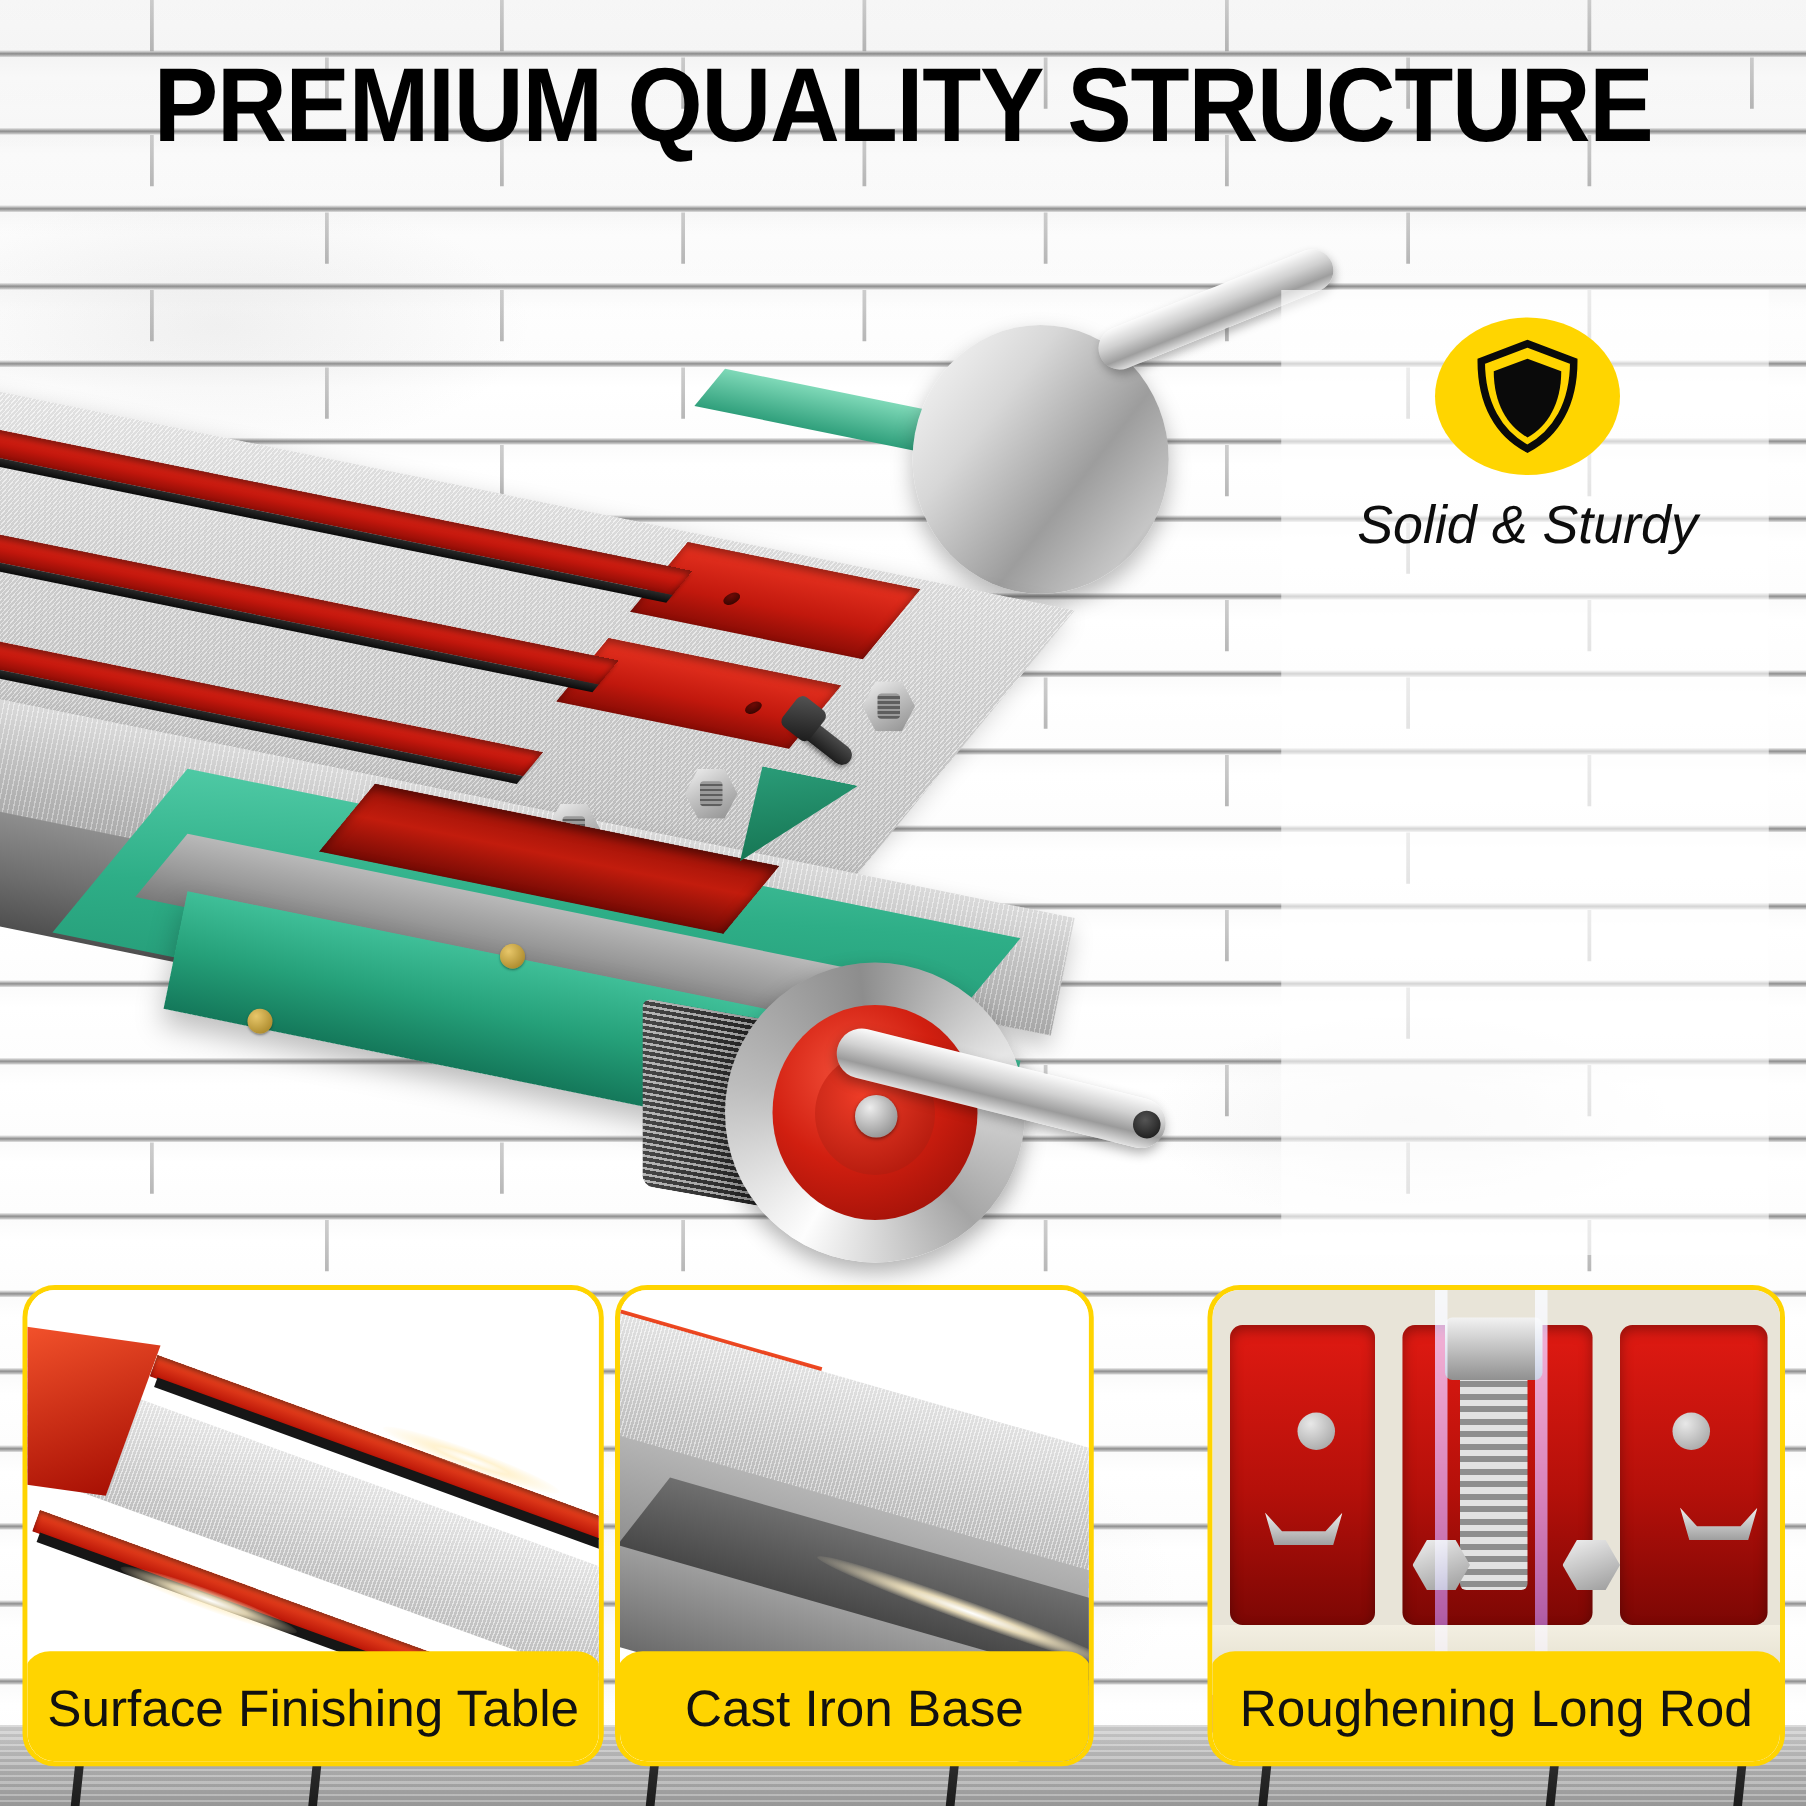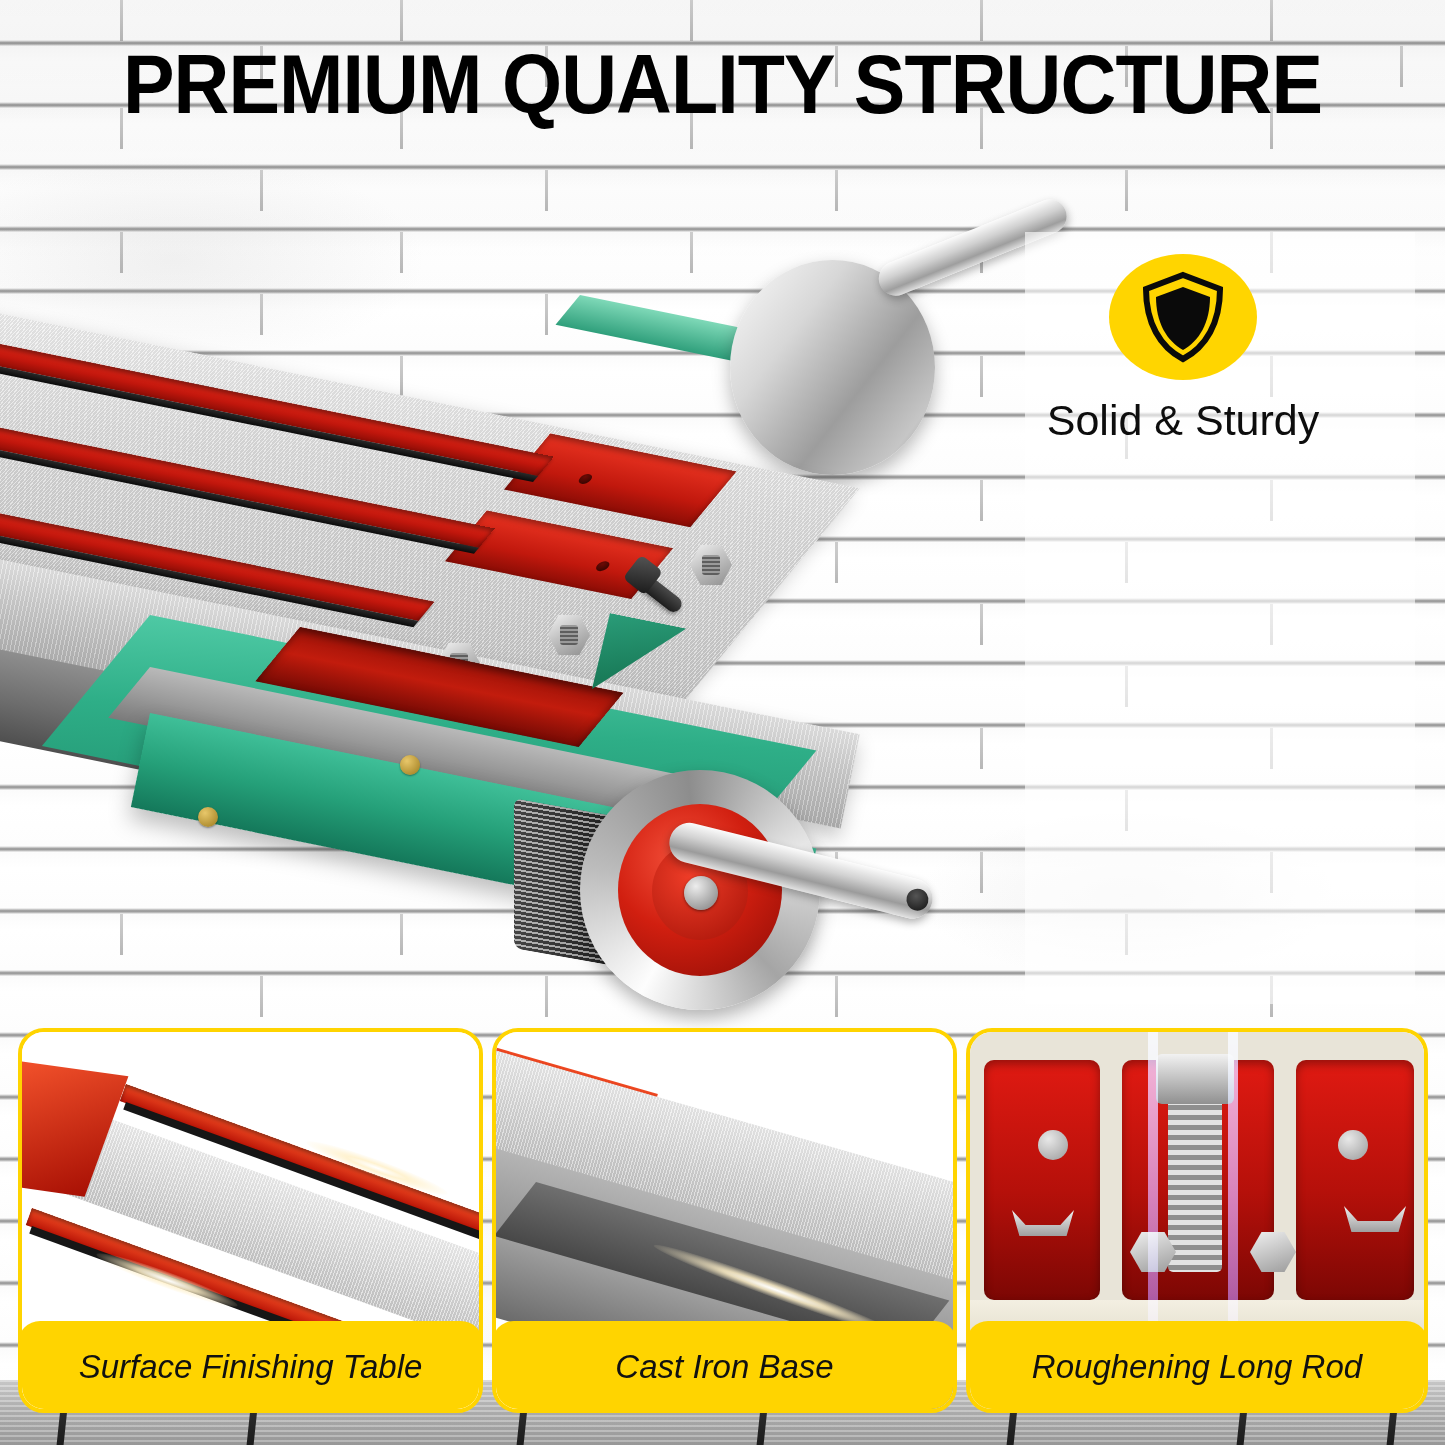--- a/index.html
+++ b/index.html
@@ -62,23 +62,23 @@
     font-size:41px; color:#111; white-space:nowrap;
     transform:scaleX(0.95);
   }
 
   
   .feature-panel {
     position:absolute; left:1025px; top:232px; width:390px; height:772px;
     background:rgba(255,255,255,0.62);
   }
   .feature-list {
-    position:absolute; left:988px; top:232px; width:390px; height:772px;
+    position:absolute; left:1027px; top:232px; width:390px; height:772px;
     display:flex; flex-direction:column; 
-    justify-content:space-between; padding:22px 0 10px 0;
+    justify-content:space-between; padding:22px 0 10px 0;font-style:italic;
   }
   .feature { display:flex; flex-direction:column; align-items:center; }
   .badge {
     width:148px; height:126px; border-radius:50%;
     background:#FFD500; display:flex; align-items:center; justify-content:center;
   }
   .badge svg { display:block; }
   .feature-label {
     margin-top:16px; font-size:43px; color:#0d0d0d; white-space:nowrap;
   }
@@ -245,21 +245,21 @@
   .thumb {
     position:absolute; top:1028px; height:385px; border:4px solid #FFD400;
     border-radius:26px; background:#ffffff; overflow:hidden;
   }
   .thumb-inner { position:absolute; inset:0; }
   .thumb-caption {
     position:absolute; left:-4px; bottom:-4px; width:calc(100% + 8px); height:92px;
     background:#FFD400; border-radius:22px;
     display:flex; align-items:center; justify-content:center;
   }
-  .thumb-caption span { font-size:33px; color:#111; white-space:nowrap;font-style:italic; }
+  .thumb-caption span { font-size:41px; color:#111; white-space:nowrap; }
 
   
   .t1-bg { position:absolute; inset:0; background:#ffffff; }
   .t1-plate {
     position:absolute; left:-40px; top:40px; width:600px; height:86px;
     background:
       repeating-linear-gradient(90deg, rgba(255,255,255,.45) 0 1px, rgba(0,0,0,.05) 1px 3px),
       linear-gradient(180deg,#f0f0f0,#c9c9c9);
     transform:rotate(20deg); transform-origin:left top;
   }
@@ -525,21 +525,21 @@
       <div class="t1-slot" style="left:10px;  top:176px; width:430px;"></div>
       <div class="t1-dark" style="left:10px;  top:194px; width:430px;"></div>
       <div class="flare" style="left:280px; top:128px;"></div>
       <div class="flare" style="left:70px;  top:240px;"></div>
     </div>
     <div class="thumb-caption">
       <span>Surface Finishing Table</span>
     </div>
   </div>
 
-  <div class="thumb" style="left:492px; width:465px;">
+  <div class="thumb" style="left:492px; width:383px;">
     <div class="thumb-inner">
       <div class="t2-bg"></div>
       <div class="t2-redslot"></div>
       <div class="t2-top"></div>
       <div class="t2-green"></div>
       <div class="t2-body"></div>
       <div class="t2-dove"></div>
       <div class="t2-low"></div>
       <div class="flare" style="left:150px; top:250px; width:260px;"></div>
     </div>

